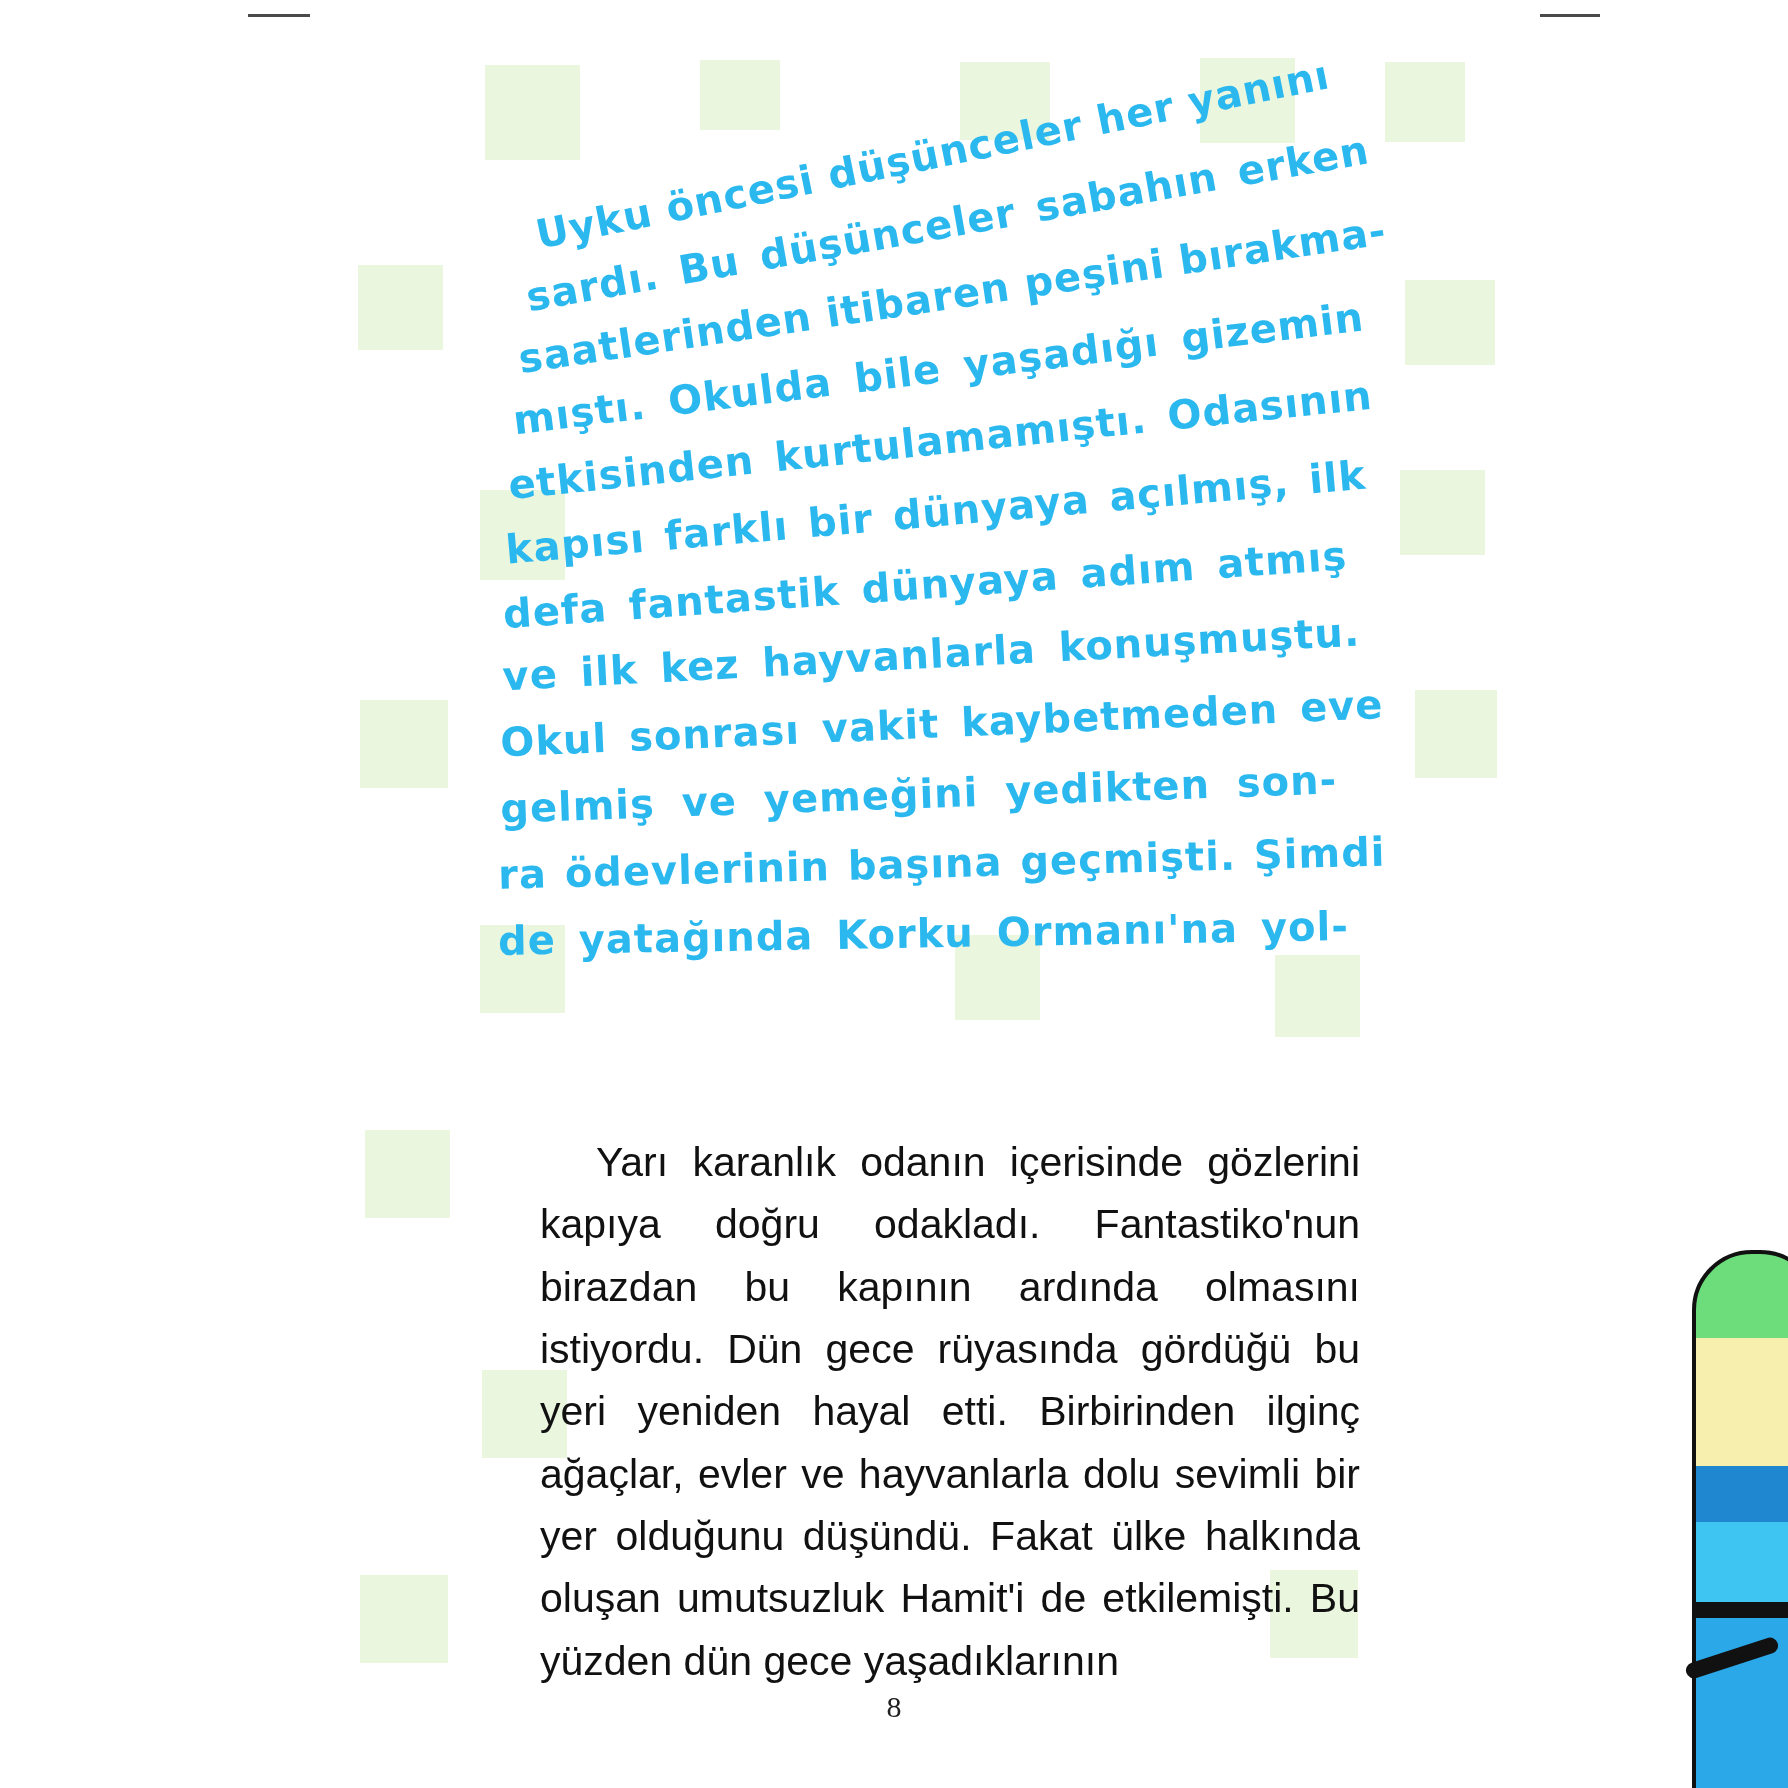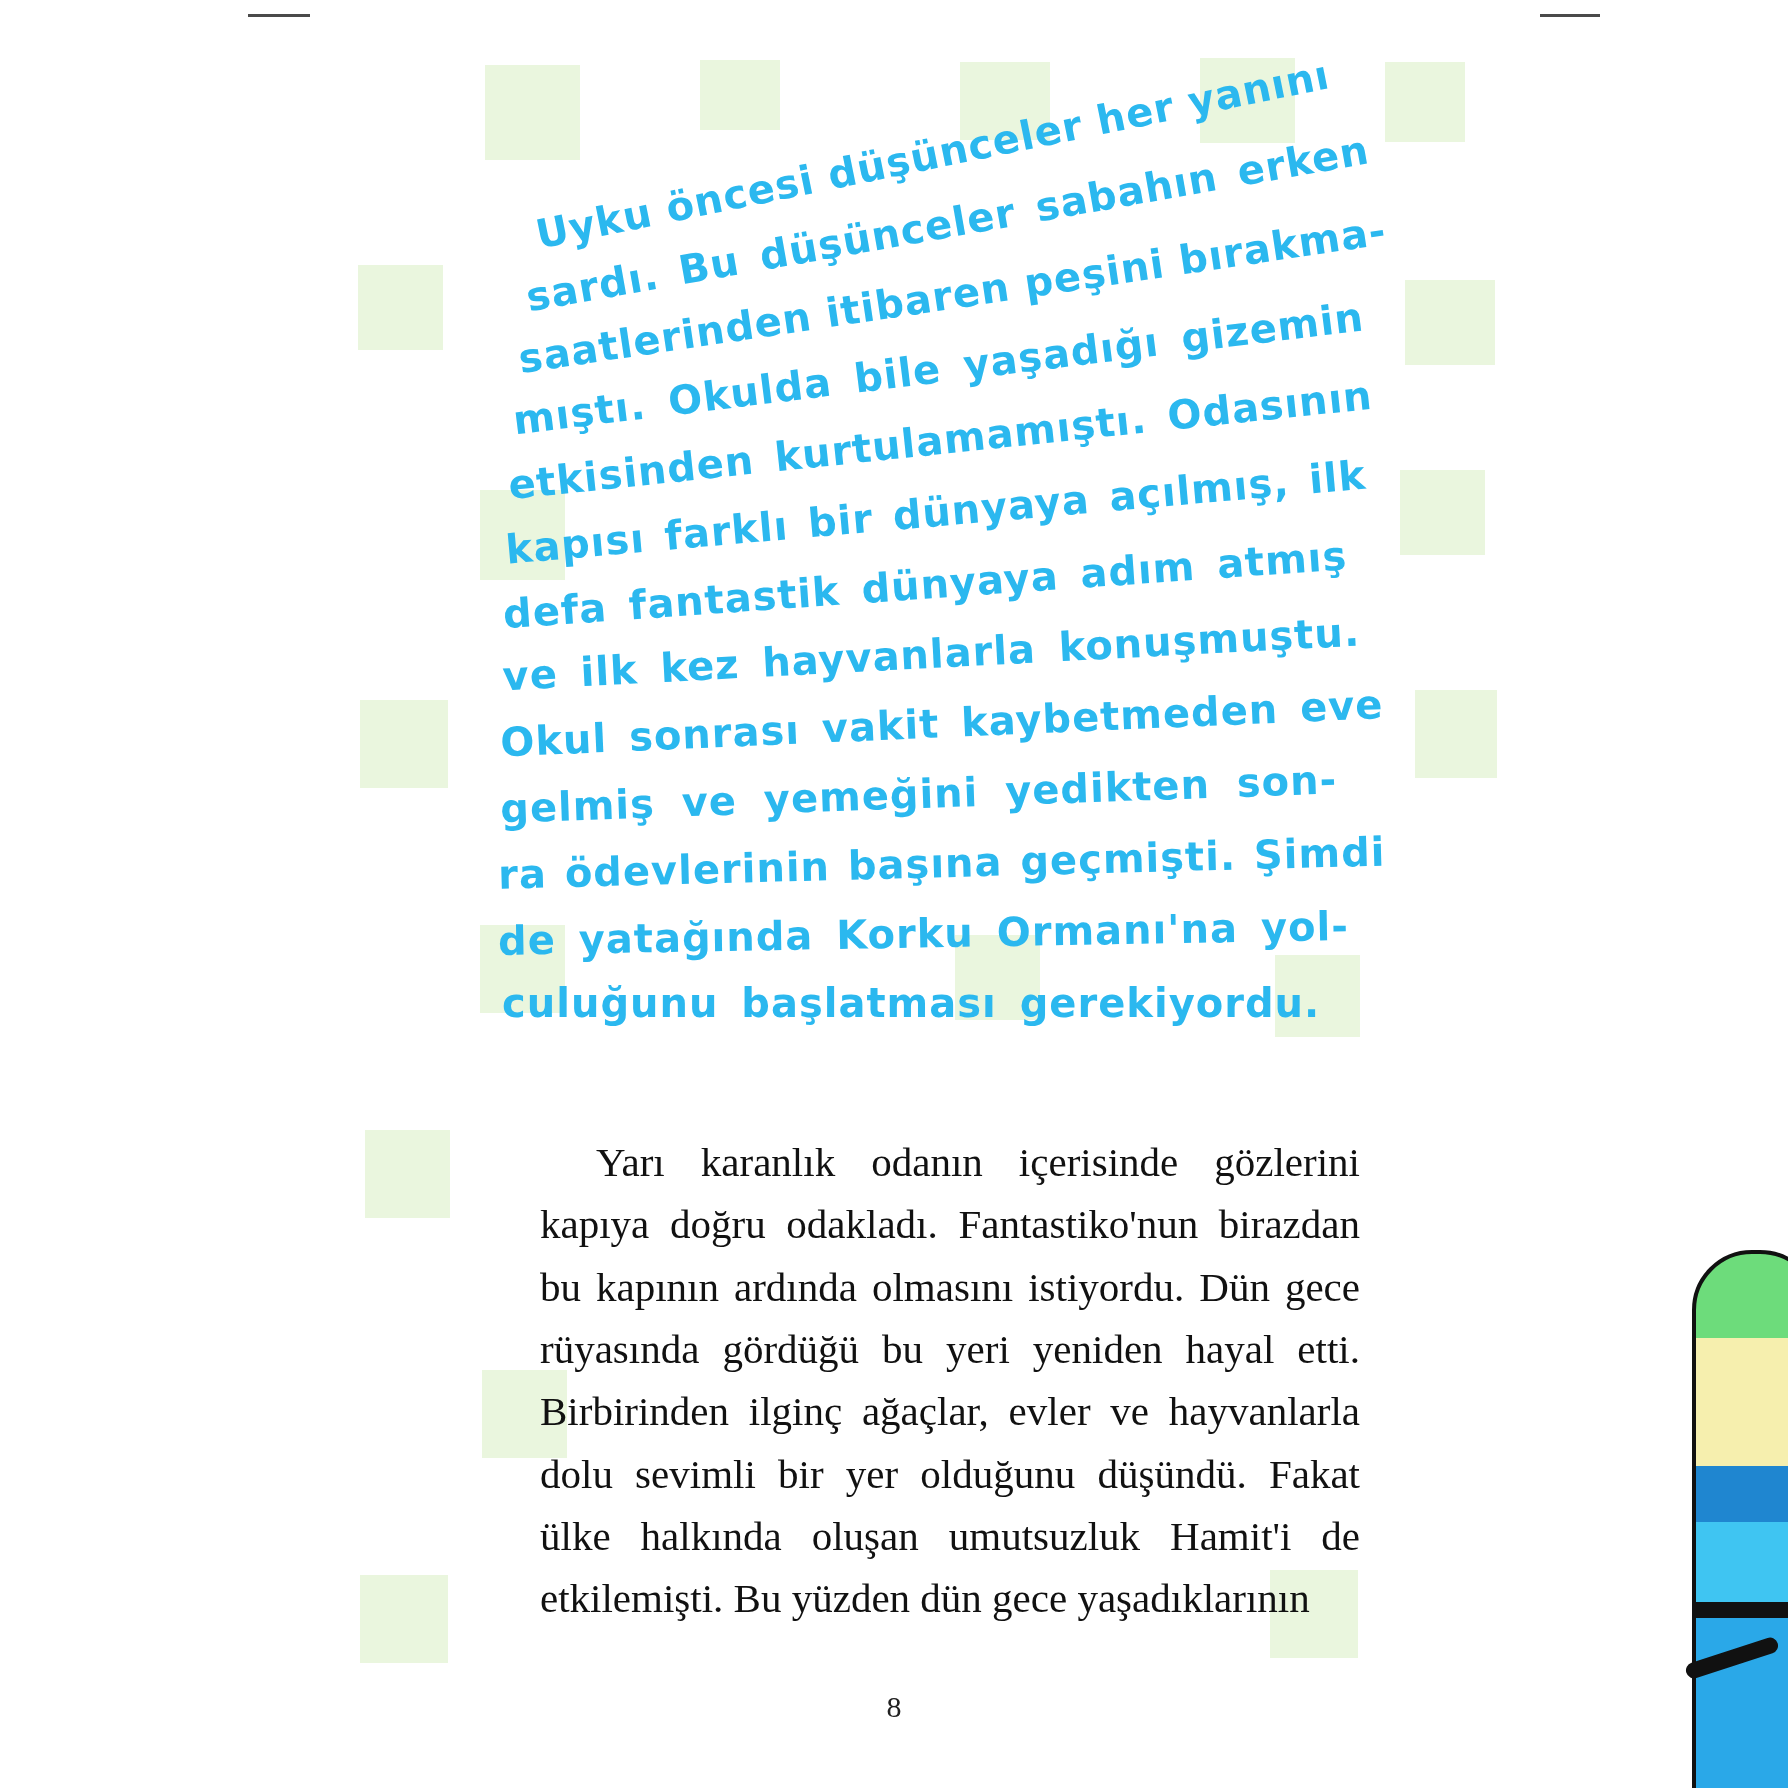--- a/index.html
+++ b/index.html
@@ -50,21 +50,21 @@
     white-space: nowrap;
     letter-spacing: 1px;
   }
 
   
   #body-par {
     position: absolute;
     left: 540px;
     top: 1090px;
     width: 820px;
-    font-family: Liberation Serif, serif;
+    font-family: Liberation Sans, sans-serif;
     font-size: 41px;
     line-height: 1.52;
     color: #111111;
     text-align: justify;
     text-indent: 56px;
   }
 
   
   #page-number {
     position: absolute;
@@ -161,21 +161,20 @@
     <div class="hand-line" style="top:162px; transform: rotate(-8.5deg) translateX(4px);">saatlerinden itibaren peşini bırakma-</div>
     <div class="hand-line" style="top:234px; transform: rotate(-7deg) translateX(0px); word-spacing:8px;">mıştı. Okulda bile yaşadığı gizemin</div>
     <div class="hand-line" style="top:306px; transform: rotate(-6deg) translateX(-4px); word-spacing:6px;">etkisinden kurtulamamıştı. Odasının</div>
     <div class="hand-line" style="top:378px; transform: rotate(-5deg) translateX(-6px); word-spacing:5px;">kapısı farklı bir dünyaya açılmış, ilk</div>
     <div class="hand-line" style="top:450px; transform: rotate(-4deg) translateX(-8px); word-spacing:7px;">defa fantastik dünyaya adım atmış</div>
     <div class="hand-line" style="top:520px; transform: rotate(-3deg) translateX(-8px); word-spacing:8px;">ve ilk kez hayvanlarla konuşmuştu.</div>
     <div class="hand-line" style="top:590px; transform: rotate(-2.5deg) translateX(-10px); word-spacing:7px;">Okul sonrası vakit kaybetmeden eve</div>
     <div class="hand-line" style="top:660px; transform: rotate(-2deg) translateX(-10px); word-spacing:12px;">gelmiş ve yemeğini yedikten son-</div>
     <div class="hand-line" style="top:730px; transform: rotate(-1.5deg) translateX(-12px); word-spacing:3px;">ra ödevlerinin başına geçmişti. Şimdi</div>
     <div class="hand-line" style="top:800px; transform: rotate(-1deg) translateX(-12px); word-spacing:8px;">de yatağında Korku Ormanı'na yol-</div>
-    <div class="hand-line" style="top:870px; transform: rotate(0deg) translateX(-8px); word-spacing:8px;">culuğunu başlatması gerekiyordu.</div>
   </div>
 
   <p id="body-par">Yarı karanlık odanın içerisinde gözlerini kapıya doğru odakladı. Fantastiko'nun birazdan bu kapının ardında olmasını istiyordu. Dün gece rüyasında gördüğü bu yeri yeniden hayal etti. Birbirinden ilginç ağaçlar, evler ve hayvanlarla dolu sevimli bir yer olduğunu düşündü. Fakat ülke halkında oluşan umutsuzluk Hamit'i de etkilemişti. Bu yüzden dün gece yaşadıklarının</p>
 
   <div id="page-number">8</div>
 
   <div id="illo">
     <div class="illo-part illo-green"></div>
     <div class="illo-part illo-yellow"></div>
     <div class="illo-part illo-darkblue"></div>

